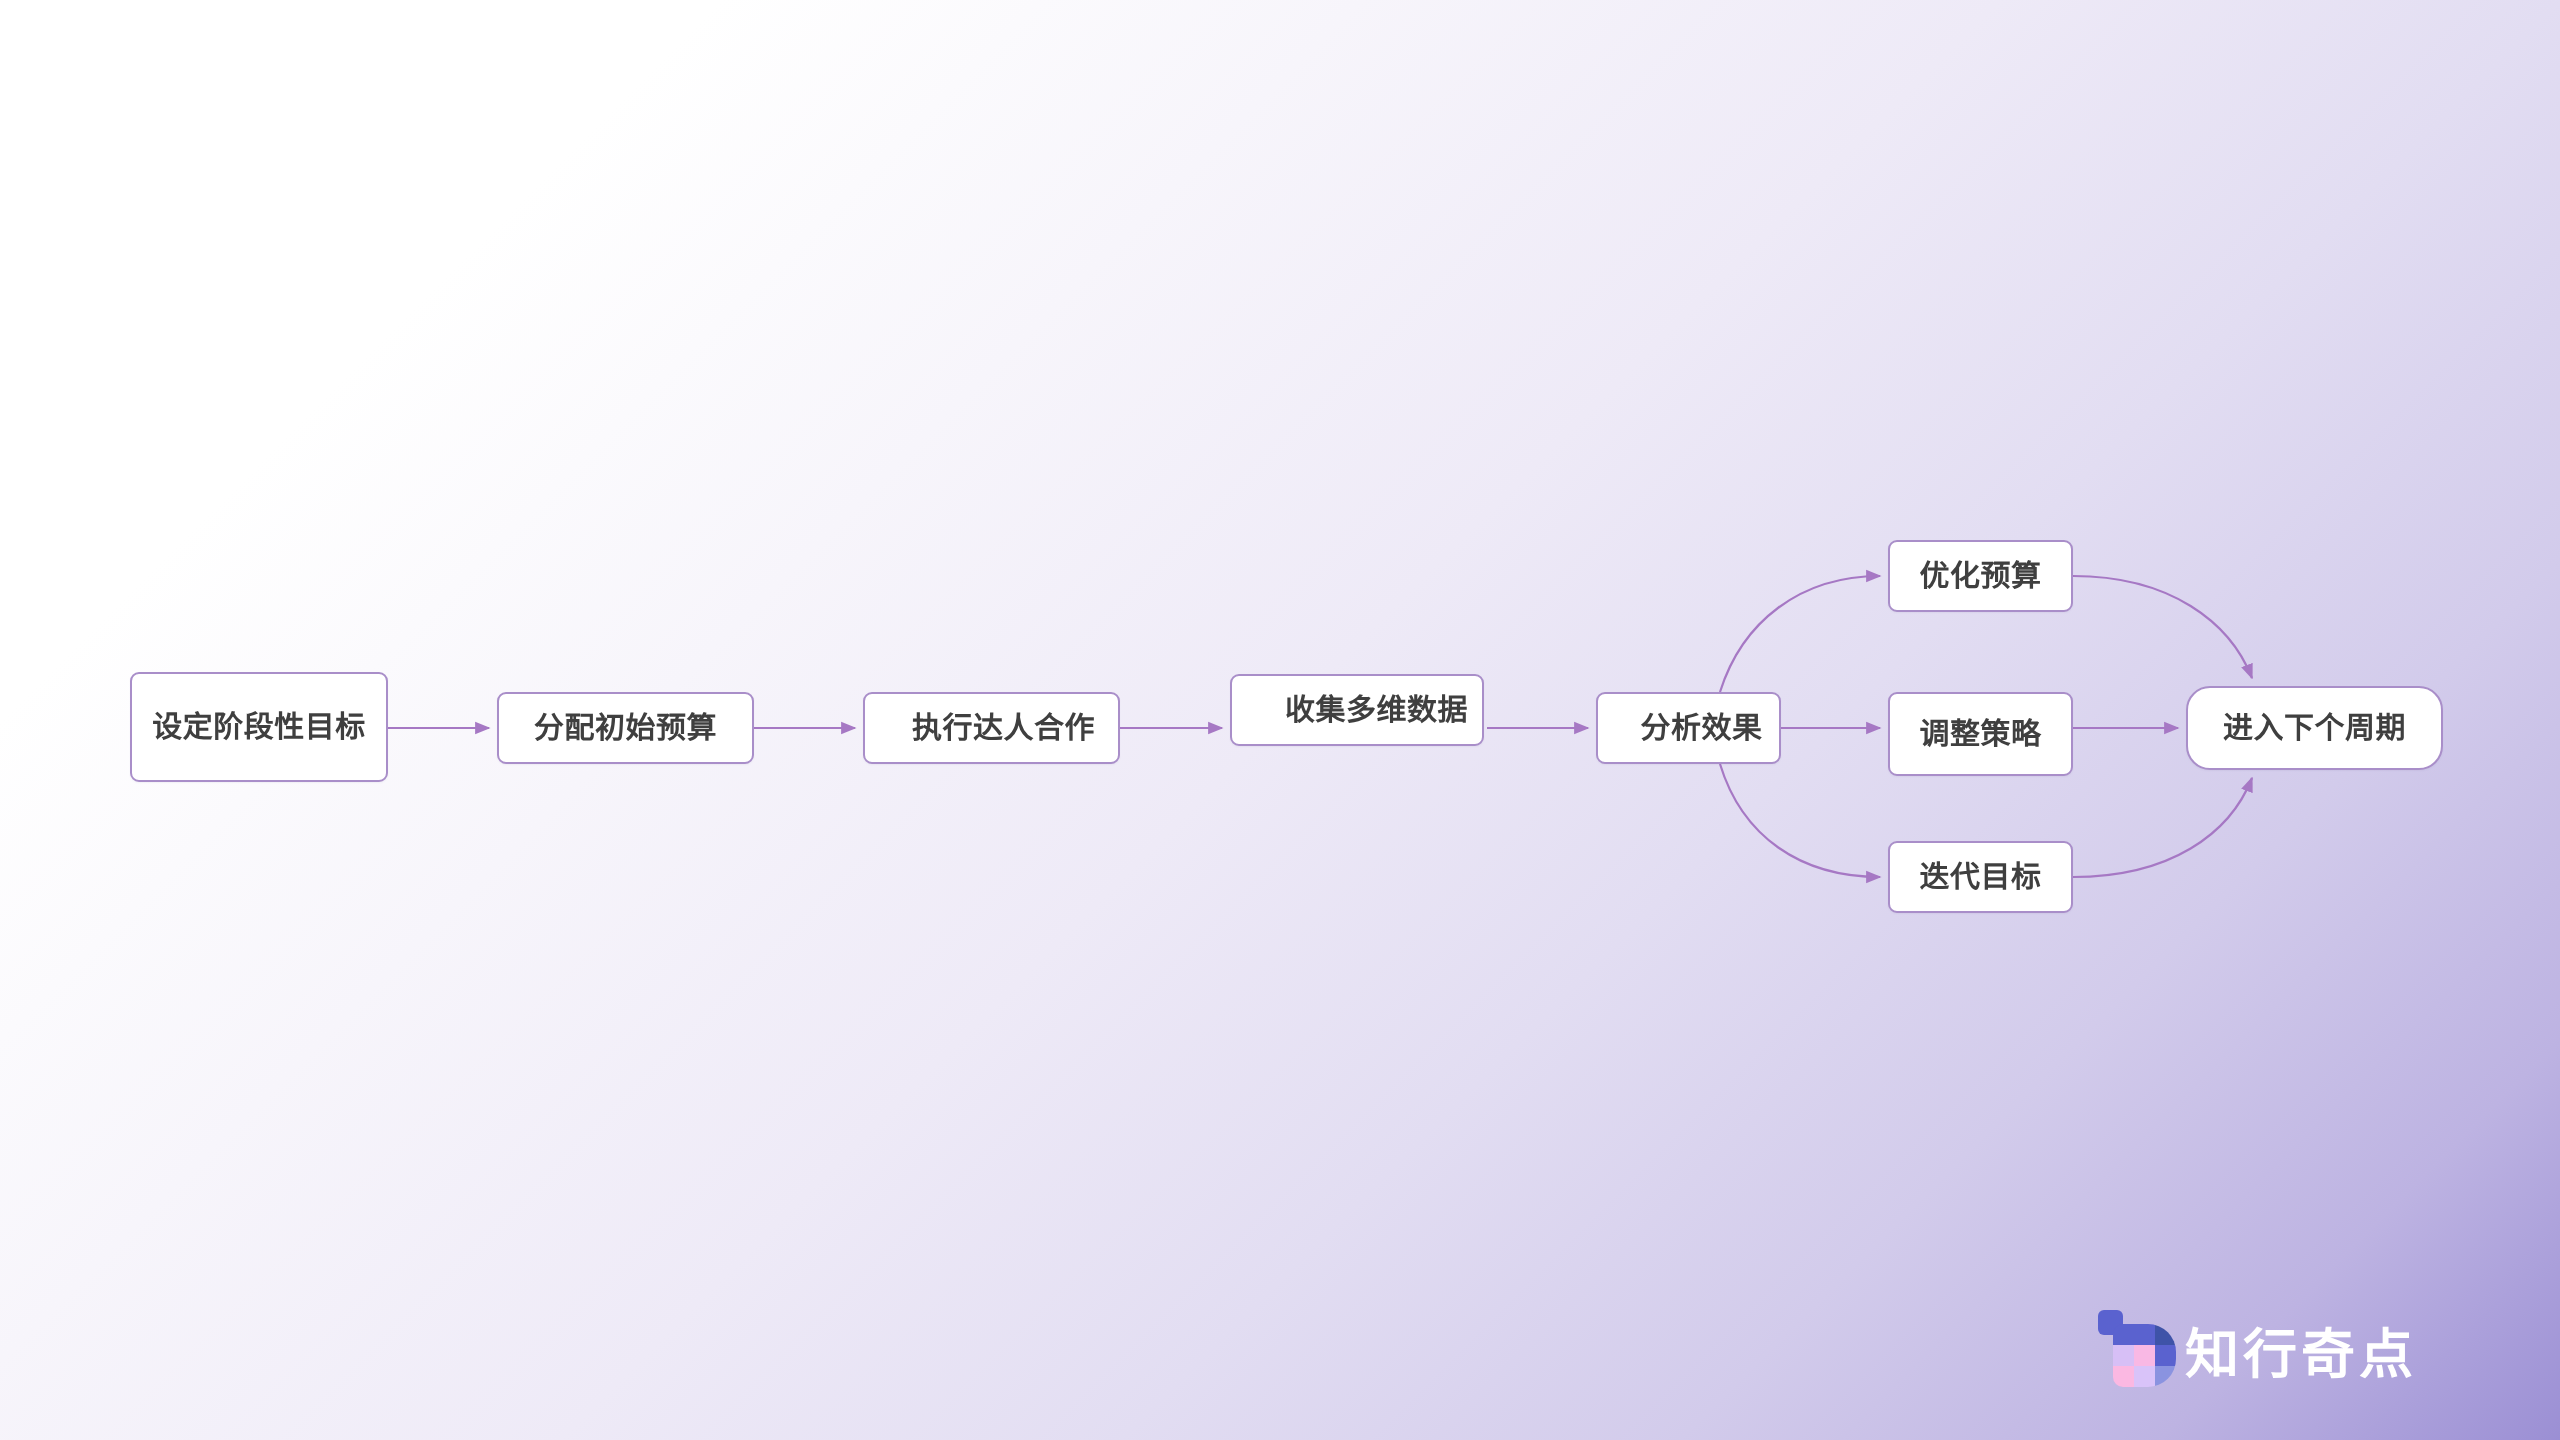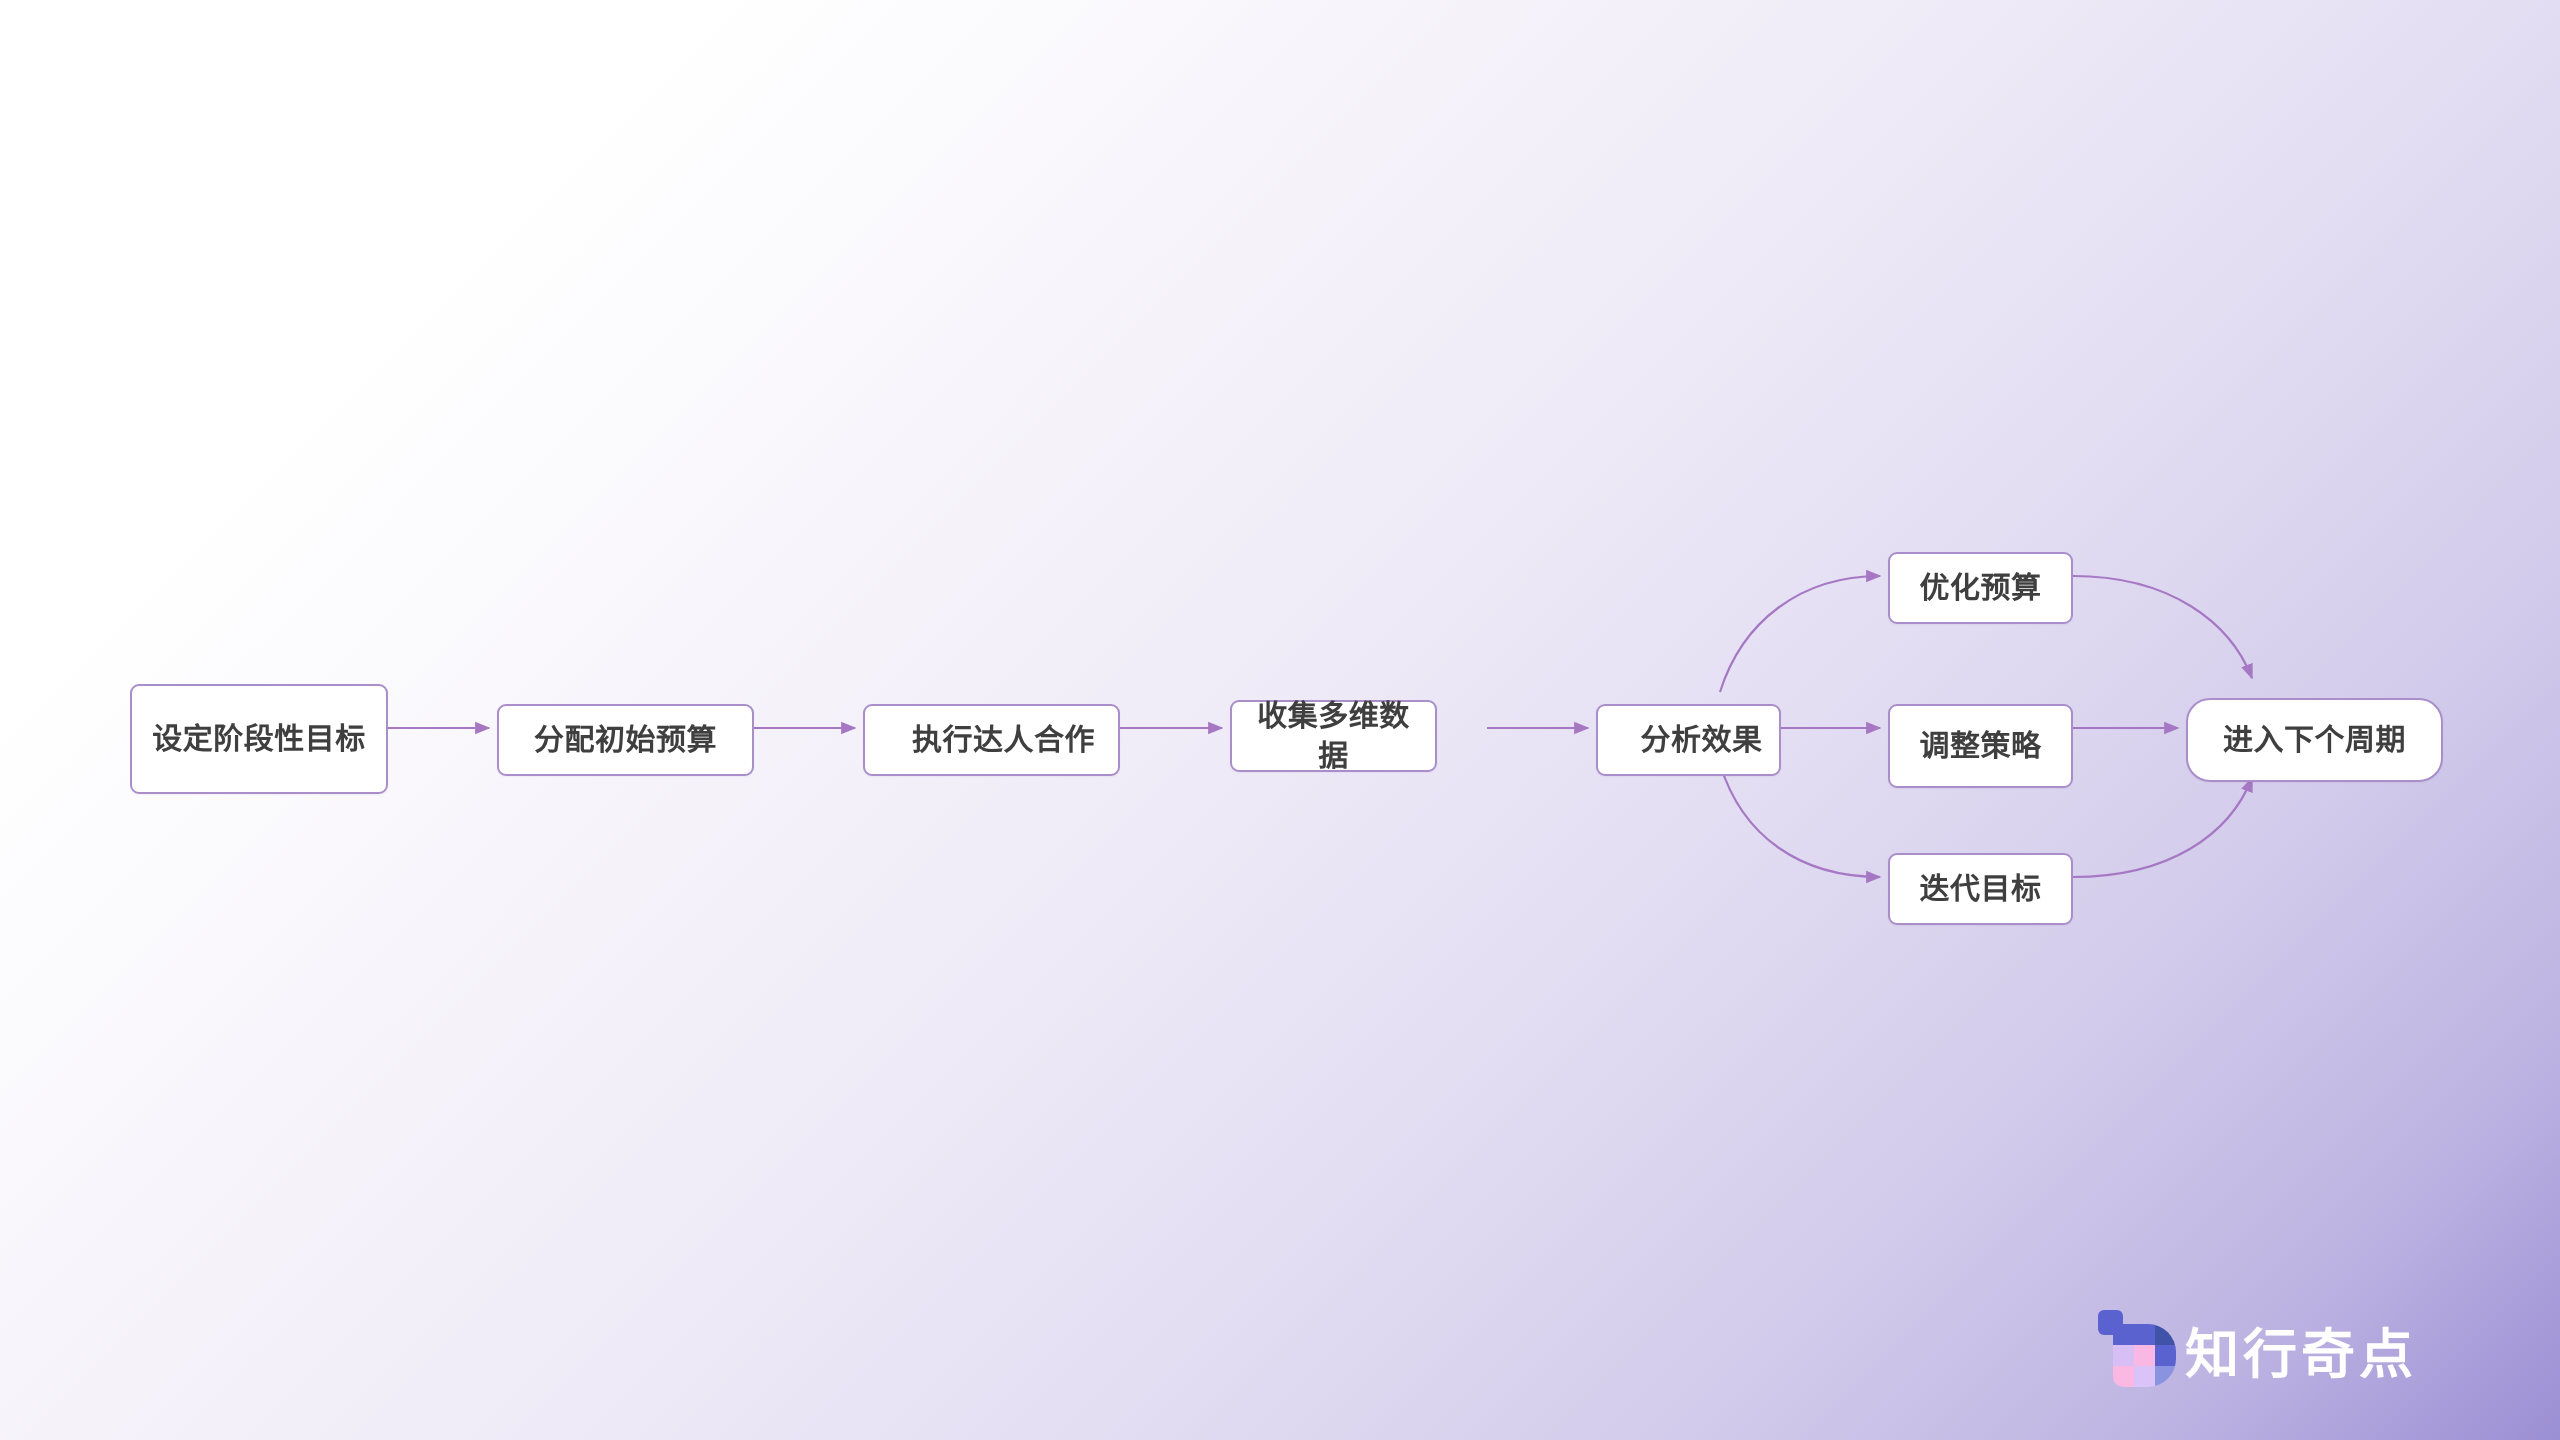--- a/index.html
+++ b/index.html
@@ -51,21 +51,20 @@
     align-items: center;
     justify-content: center;
     text-align: center;
     color: #3f3f3f;
     font-weight: bold;
     font-size: 30px;
     line-height: 1.32;
     letter-spacing: 0.5px;
     padding: 6px 14px;
     box-shadow: 0 1px 2px rgba(90, 70, 130, 0.06);
-    margin-top: 12px;
   }
 
   
   #watermark {
     position: absolute;
     left: 2098px;
     top: 1308px;
     display: flex;
     align-items: center;
     gap: 9px;
@@ -149,21 +148,21 @@
   </div>
 
   <div class="node" style="left:497px; top:692px; width:257px; height:72px;">
     <span>分配初始预算</span>
   </div>
 
   <div class="node" style="left:863px; top:692px; width:257px; height:72px;padding-left:38px;">
     <span>执行达人合作</span>
   </div>
 
-  <div class="node" style="left:1230px; top:688px; width:207px; height:72px;">
+  <div class="node" style="left:1230px; top:674px; width:254px; height:72px;justify-content:flex-end;">
     <span>收集多维数据</span>
   </div>
 
   <div class="node" style="left:1596px; top:692px; width:185px; height:72px;padding-left:40px;">
     <span>分析效果</span>
   </div>
 
   <div class="node" style="left:1888px; top:540px; width:185px; height:72px;">
     <span>优化预算</span>
   </div>

